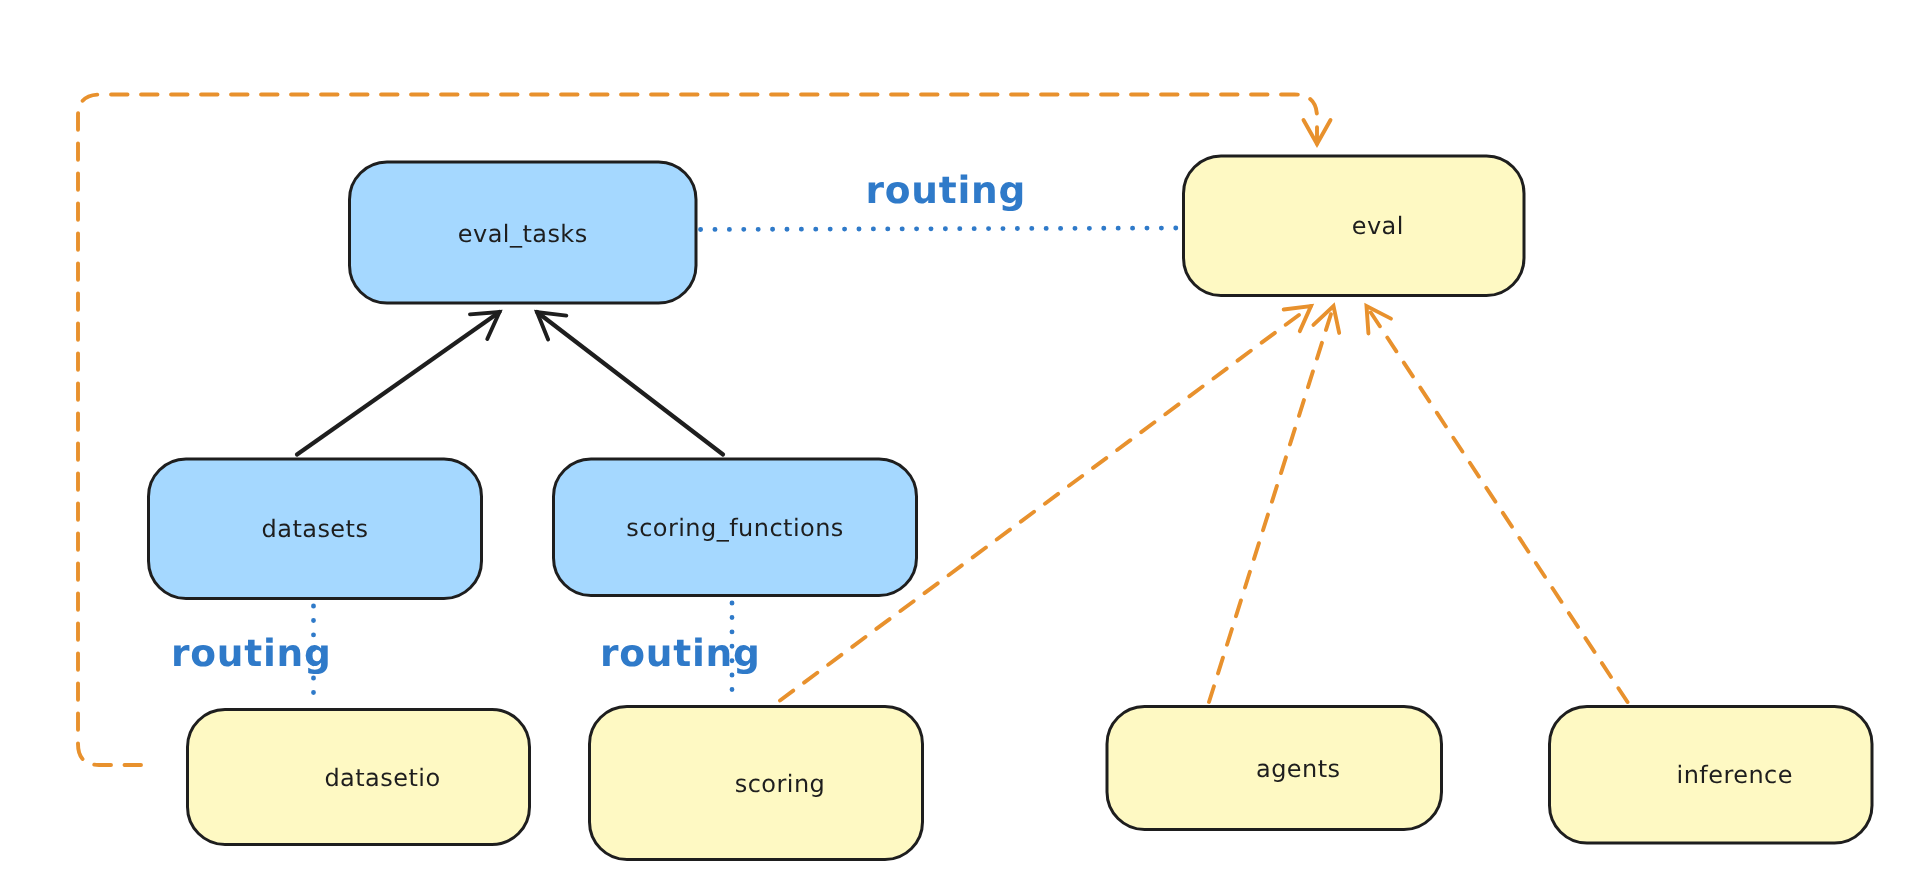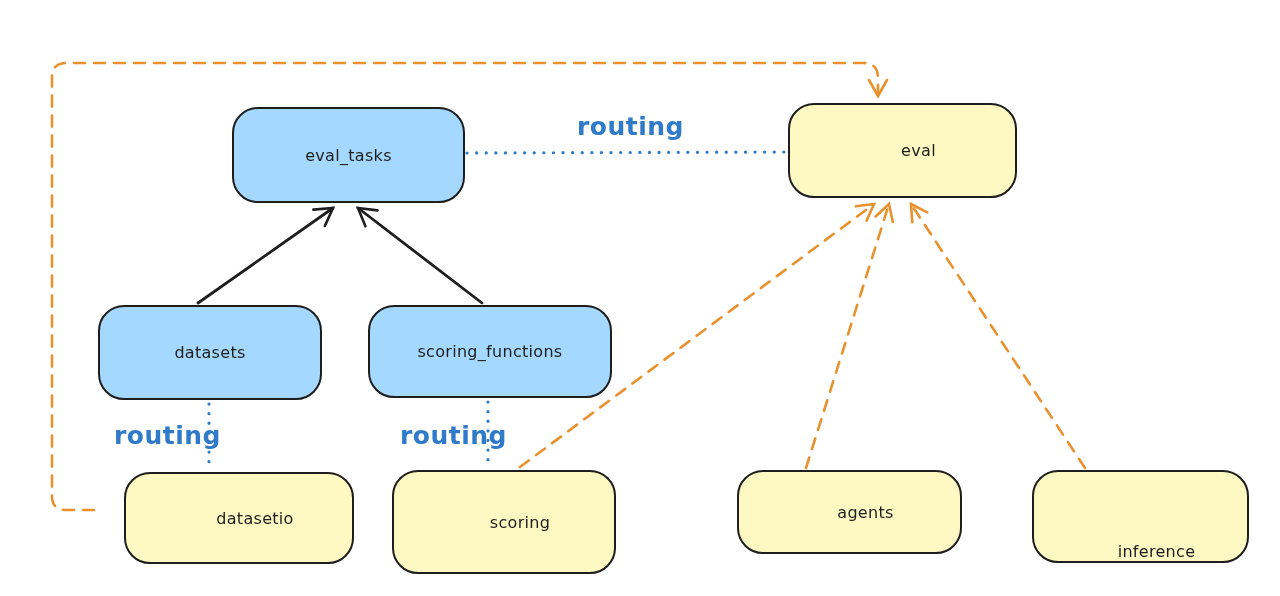--- a/index.html
+++ b/index.html
@@ -90,21 +90,21 @@
   </div>
 
   <div class="node green" style="left:392px; top:470px; width:224px; height:104px;">
     <span>scoring</span>
   </div>
 
   <div class="node green" style="left:710px; top:470px; width:225px; height:84px;margin-left:27px;">
     <span>agents</span>
   </div>
 
-  <div class="node green" style="left:1032px; top:470px; width:217px; height:93px;align-items:flex-end;">
+  <div class="node green" style="left:1032px; top:470px; width:217px; height:93px;">
     <span>inference</span>
   </div>
 
   <div class="edge-label" style="left:577px; top:112px; width:72px;">routing</div>
 
   <div class="edge-label" style="left:114px; top:421px; width:72px;">routing</div>
 
   <div class="edge-label" style="left:400px; top:421px; width:74px;">routing</div>
 
 </div>

